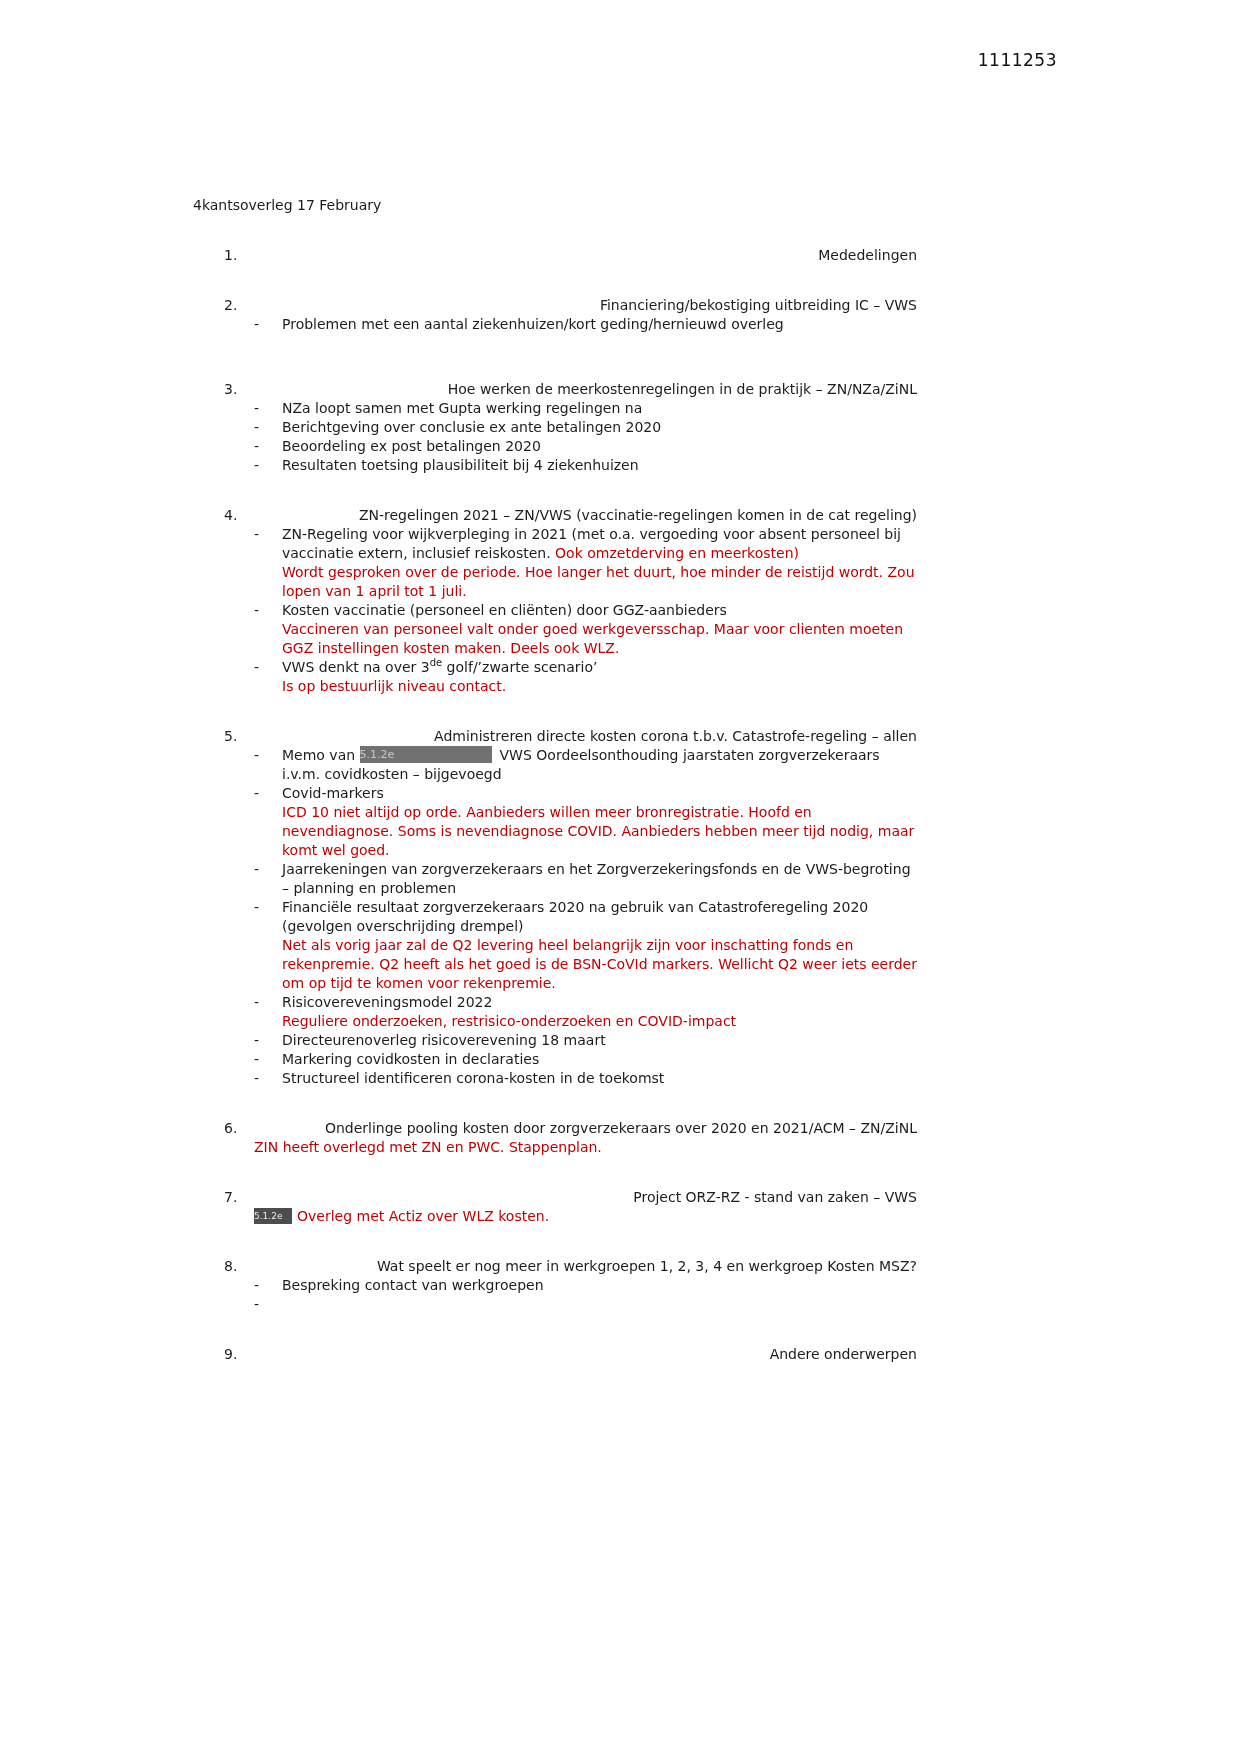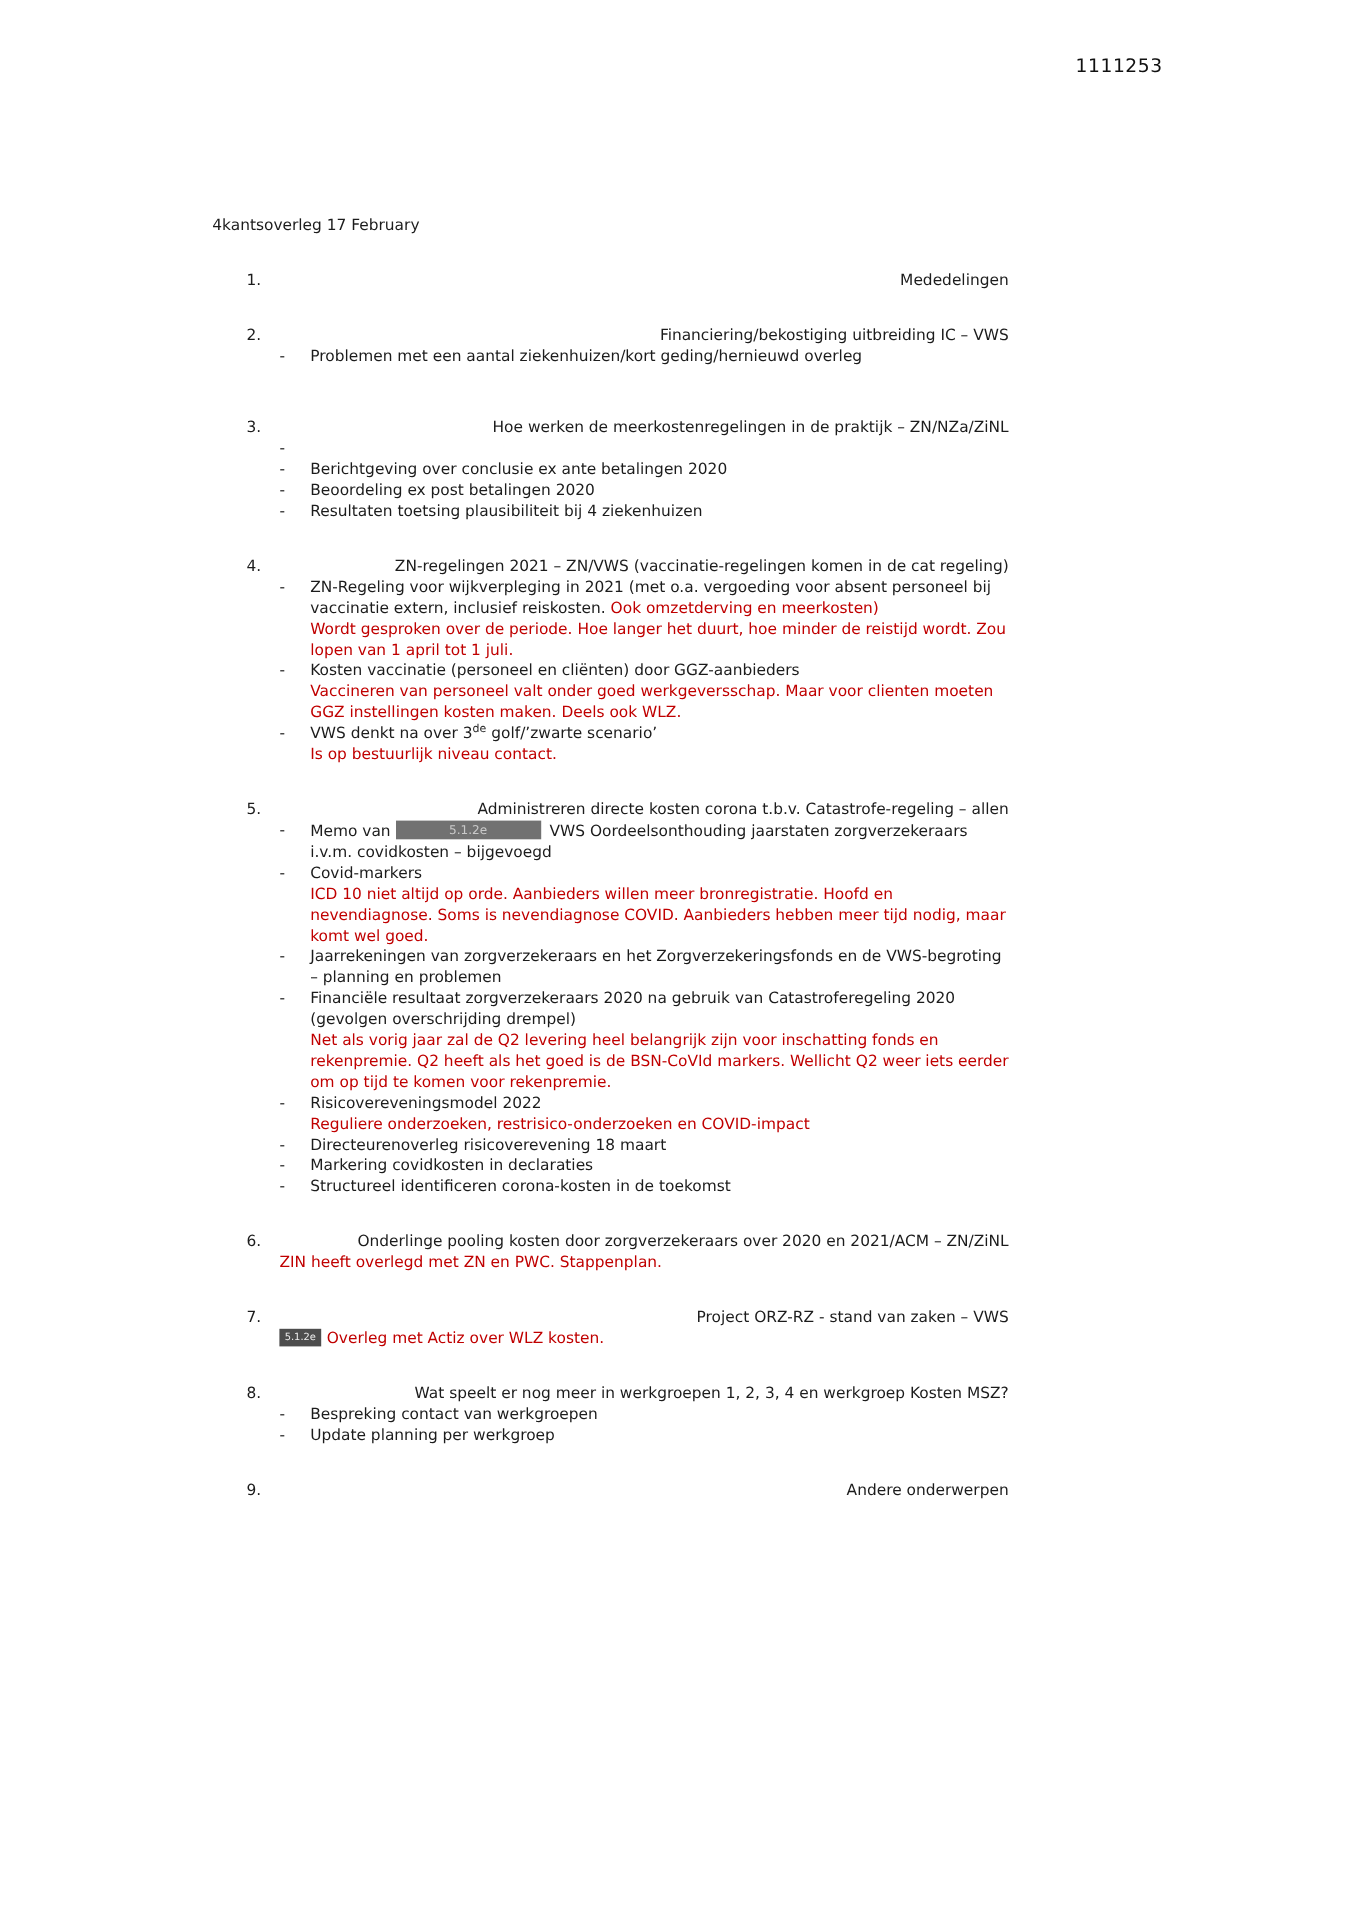--- a/index.html
+++ b/index.html
@@ -25,21 +25,21 @@
   .item-head.tight .num { flex:0 0 auto; margin-right:7px; }
   .item-title { flex:1 1 auto;text-align:right; }
   .line.bullet { display:flex; padding-left:61px; }
   .line.bullet .dash { flex:0 0 28px; }
   .line.bullet .ltext { flex:1 1 auto; }
   .line.cont.indent-bullet { padding-left:89px; }
   .line.cont.indent-title { padding-left:61px; }
   .red { color:#C00000; }
   sup { font-size:10px; line-height:0; vertical-align:super;text-align:right; }
   .redaction {
-    display:inline-block; text-align:center; overflow:hidden;
+    display:inline-block; overflow:hidden;
     vertical-align:-3px; white-space:nowrap;
   }
   .redaction.wide {
     width:132px; height:17px; line-height:17px;
     background:#717171; color:#c9c9c9; font-size:11px; margin-right:8px;
   }
   .redaction.small {
     width:38px; height:16px; line-height:16px;
     background:#4d4d4d; color:#efefef; font-size:9px; margin-right:5px;
   }
@@ -68,20 +68,21 @@
             <span class="ltext"><span>Problemen met een aantal ziekenhuizen/kort geding/hernieuwd overleg</span></span>
           </div>
         </div>
         <div class="item extra-gap">
           <div class="item-head">
             <span class="num">3.</span>
             <span class="item-title"><span>Hoe werken de meerkostenregelingen in de praktijk – ZN/NZa/ZiNL</span></span>
           </div>
           <div class="line bullet">
             <span class="dash">-</span>
+            <span class="ltext"><span>NZa loopt samen met Gupta werking regelingen na</span></span>
           </div>
           <div class="line bullet">
             <span class="dash">-</span>
             <span class="ltext"><span>Berichtgeving over conclusie ex ante betalingen 2020</span></span>
           </div>
           <div class="line bullet">
             <span class="dash">-</span>
             <span class="ltext"><span>Beoordeling ex post betalingen 2020</span></span>
           </div>
           <div class="line bullet">
@@ -169,21 +170,20 @@
           <div class="item-head">
             <span class="num">8.</span>
             <span class="item-title"><span>Wat speelt er nog meer in werkgroepen 1, 2, 3, 4 en werkgroep Kosten MSZ?</span></span>
           </div>
           <div class="line bullet">
             <span class="dash">-</span>
             <span class="ltext"><span>Bespreking contact van werkgroepen</span></span>
           </div>
           <div class="line bullet">
             <span class="dash">-</span>
-            <span class="ltext"><span>Update planning per werkgroep</span></span>
           </div>
         </div>
         <div class="item">
           <div class="item-head tight">
             <span class="num">9.</span>
             <span class="item-title"><span>Andere onderwerpen</span></span>
           </div>
         </div>
       </div>
   </div>

